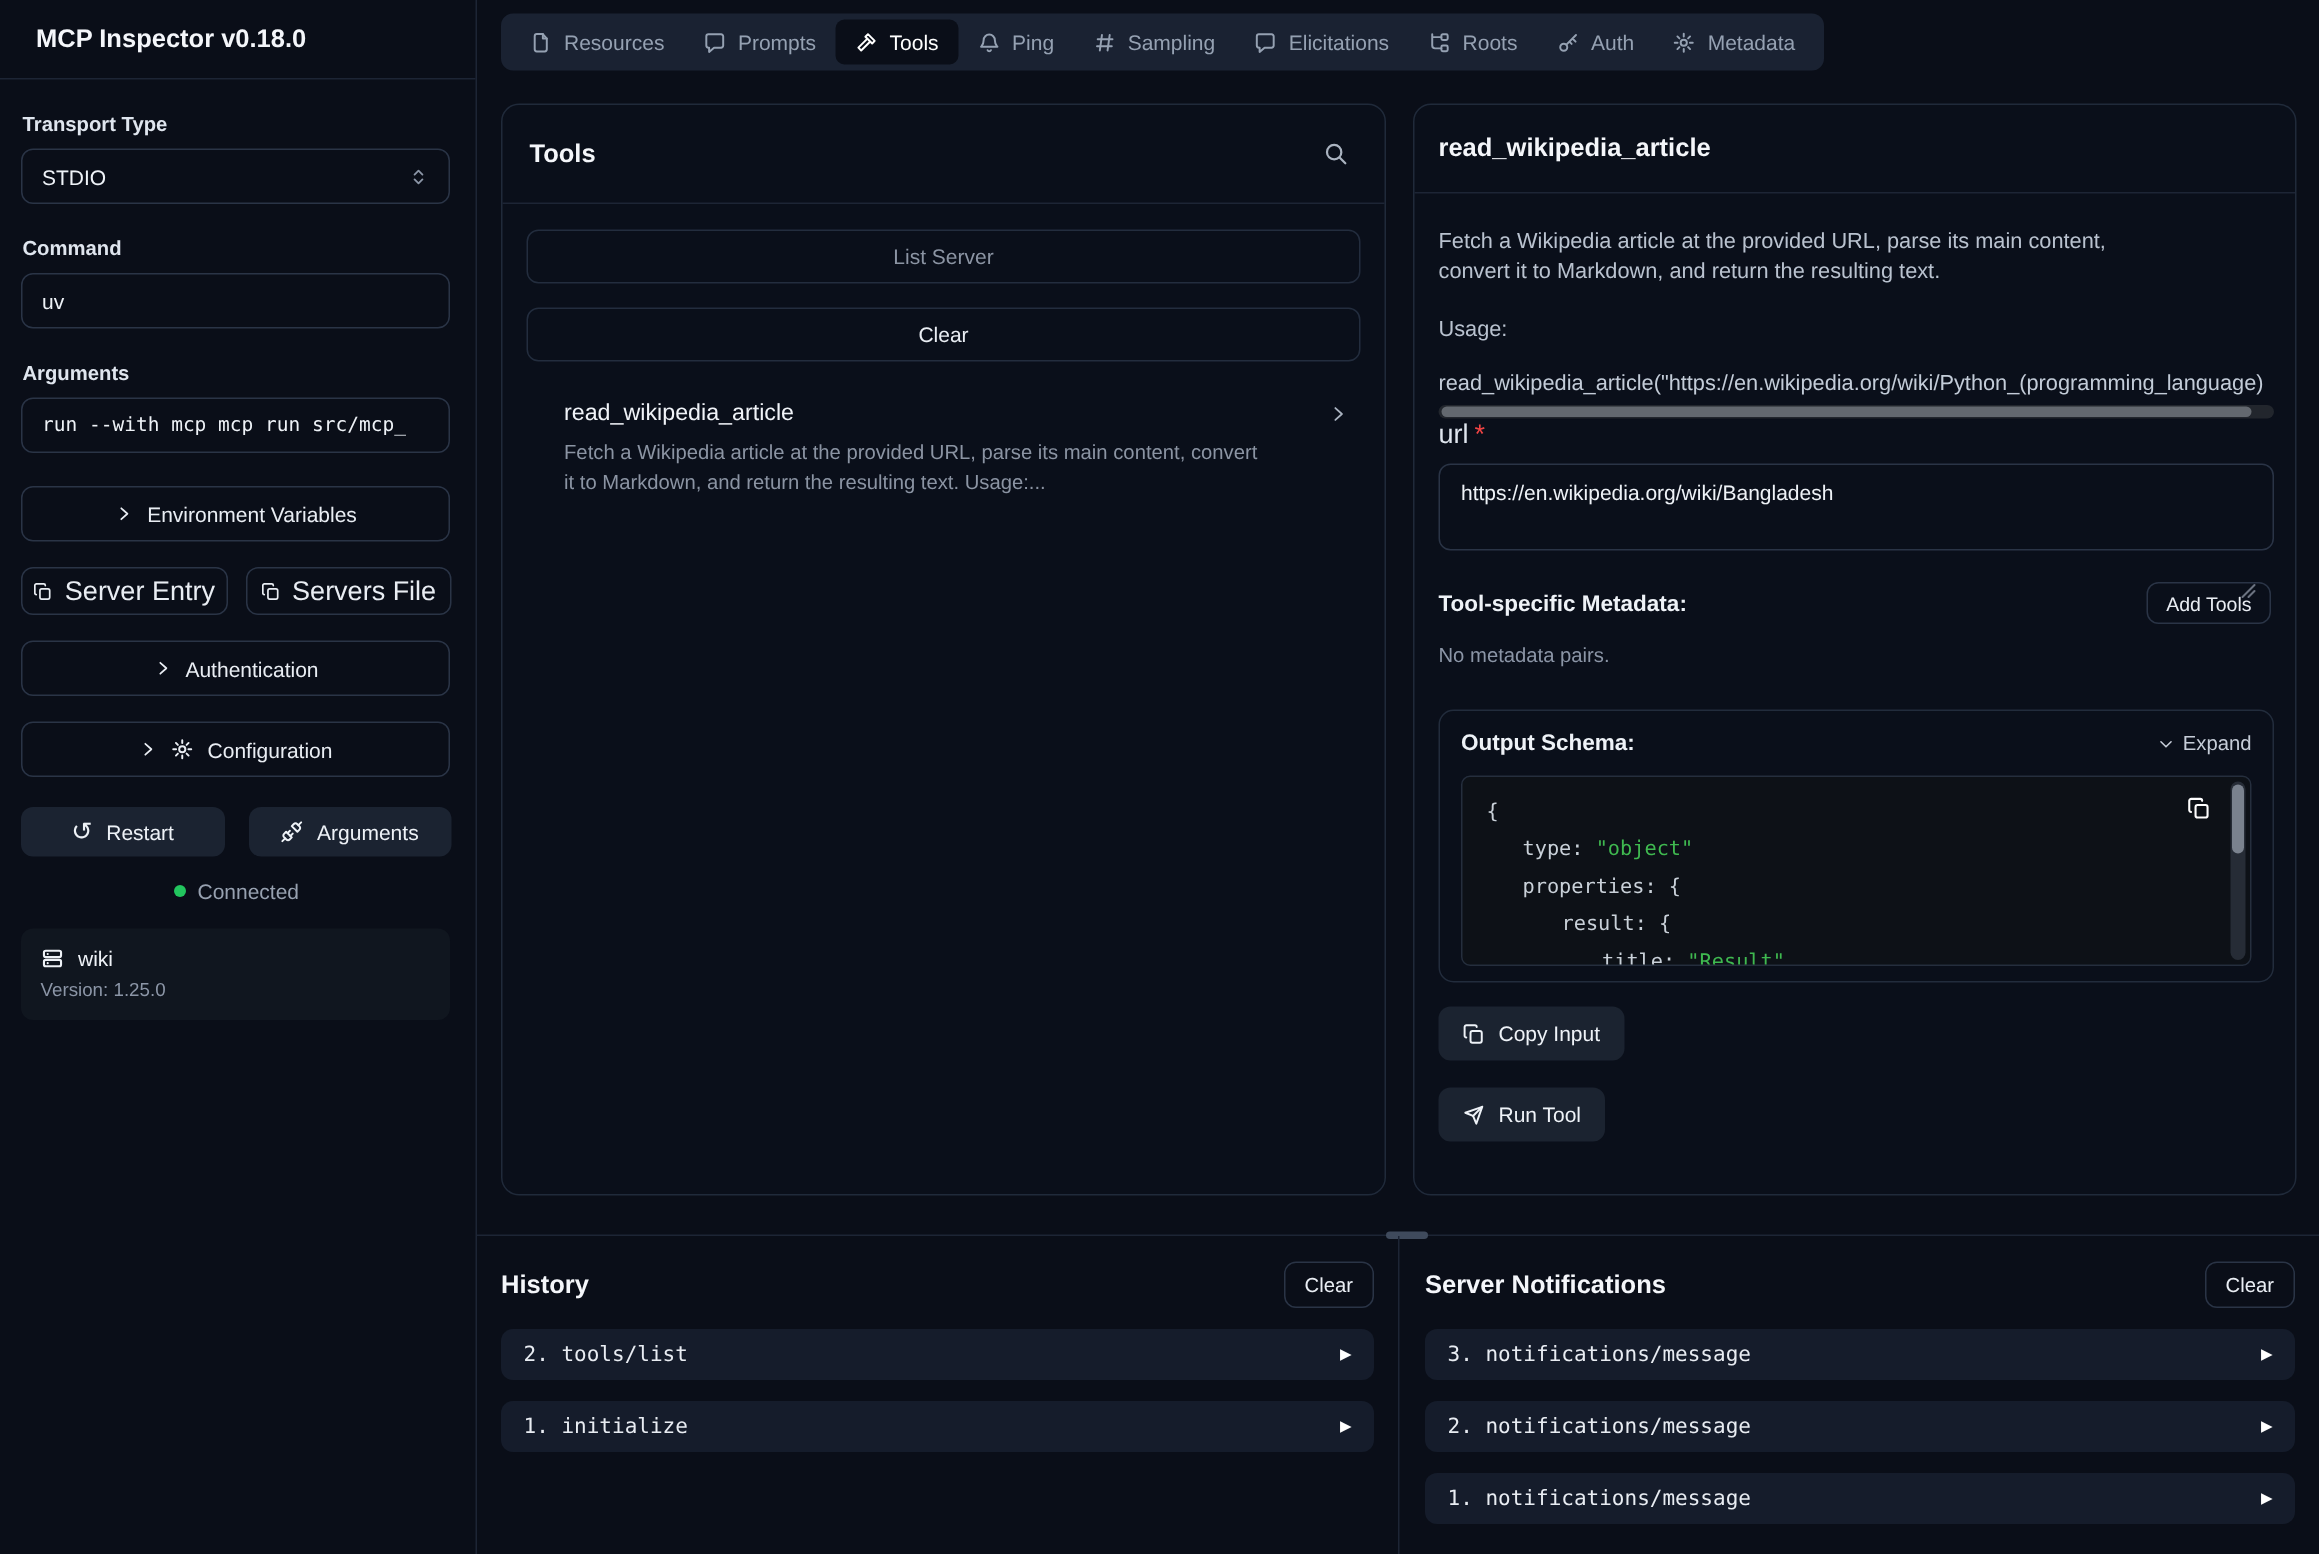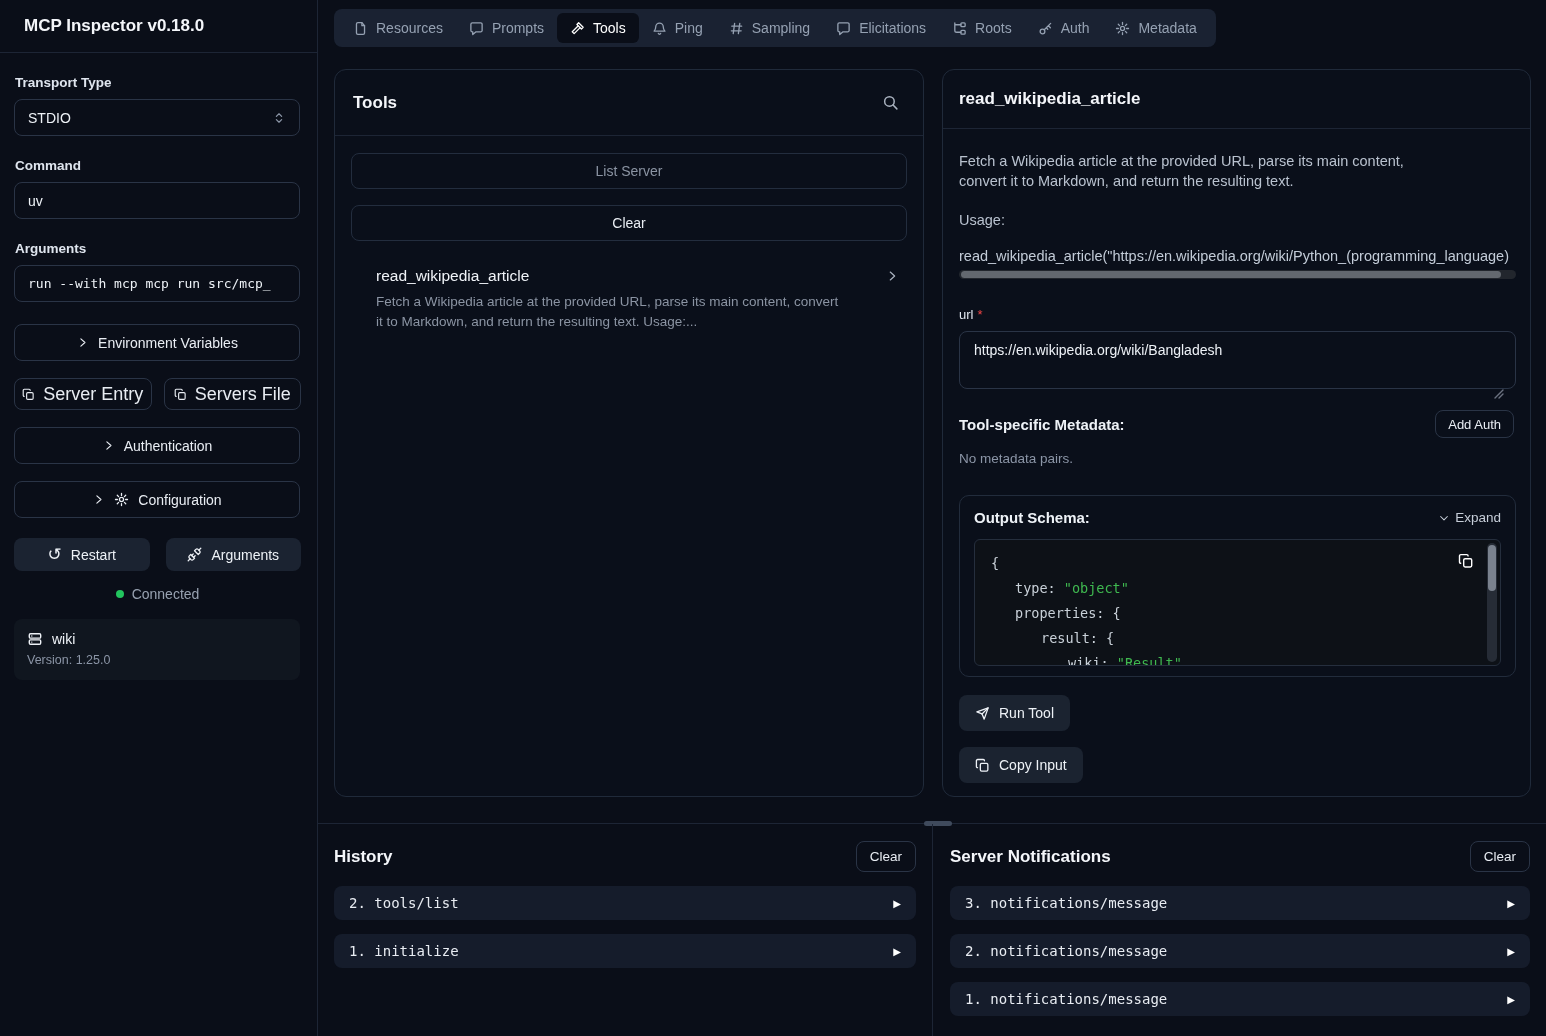--- a/index.html
+++ b/index.html
@@ -74,21 +74,21 @@
   .tool-item .ti-name { font-size:15.5px; color:#f0f3f8; }
   .tool-item .ti-chev { color:#aab3c0; margin-right:2px; }
   .tool-item .ti-desc { margin-top:7px; font-size:13.5px; line-height:20px; color:#8b94a3; max-width:468px; }
 
   #detail-card .card-body { padding:22px 16px 0; }
   .d-desc { color:#b9c2cf; font-size:14.5px; line-height:20px; max-width:458px; }
   .d-usage { color:#b9c2cf; font-size:14.5px; margin-top:21px; }
   .d-code { color:#c3ccd8; font-size:14.5px; margin-top:20px; white-space:nowrap; overflow:hidden; width:557px; }
   .hscroll { width:557px; height:9px; background:#22262d; border-radius:5px; margin-top:6px; position:relative; }
   .hscroll .thumb { position:absolute; left:2px; top:1px; height:7px; width:540px; background:#63686f; border-radius:4px; }
-  .url-row { margin-top:28px; font-size:13px; color:#dfe5ee; }
+  .url-row { margin-top:0; font-size:18px; color:#dfe5ee; }
   .req { color:#ef4444; margin-left:4px; }
   .url-area { margin-top:9px; width:557px; height:58px; background:transparent;
     border:1px solid #2a3446; border-radius:8px; color:#eef2f7; font-size:14px;
     padding:10px 14px; resize:none; outline:none; font-family:"Liberation Sans", sans-serif; position:relative; }
   .resize-grip { position:absolute; left:1494px; top:389px; width:10px; height:10px; pointer-events:none; }
   .meta-row { margin-top:18px; display:flex; align-items:center; justify-content:space-between; }
   .meta-label { font-size:15px; font-weight:bold; color:#eef2f7; }
   .addpair-btn { height:28px; padding:0 12px; border:1px solid #2a3446; border-radius:8px;
     background:transparent; color:#e9edf3; font-size:13px; cursor:pointer; }
   .no-meta { margin-top:13px; color:#8b95a6; font-size:13.5px; }
@@ -369,74 +369,74 @@
         <div class="thumb"></div>
       </div>
 
     <div class="url-row">
       <span>url</span><span class="req">*</span>
     </div>
     <textarea class="url-area" style="">https://en.wikipedia.org/wiki/Bangladesh</textarea>
 
     <div class="meta-row">
       <span class="meta-label">Tool-specific Metadata:</span>
-      <button class="addpair-btn">Add Auth</button>
+      <button class="addpair-btn">Add Tools</button>
     </div>
     <div class="no-meta">No metadata pairs.</div>
 
     <div class="schema-box">
       <div class="schema-head">
         <span class="schema-title">Output Schema:</span>
         <span class="expand-toggle">
           <span>
               <svg class="ic" width="12" height="12" viewBox="0 0 16 16">
                 <path d="M3.5 6 8 10.5 12.5 6"></path>
               </svg>
             </span>
           <span>Expand</span>
         </span>
       </div>
       <div class="code-block">
         <div class="code-line"><span>{</span><span class="str"></span></div>
         <div class="code-line ind1"><span>type: </span><span class="str">"object"</span></div>
         <div class="code-line ind1"><span>properties: {</span><span class="str"></span></div>
         <div class="code-line ind2"><span>result: {</span><span class="str"></span></div>
-        <div class="code-line ind3"><span>wiki: </span><span class="str">"Result"</span></div>
+        <div class="code-line ind3"><span>title: </span><span class="str">"Result"</span></div>
         <span class="code-copy">
             <svg class="ic" width="16" height="16" viewBox="0 0 16 16">
               <rect x="5.7" y="5.7" width="8" height="8.3" rx="1.4"></rect>
               <path d="M2.7 10.3c-.7 0-1.2-.6-1.2-1.3V2.9c0-.7.6-1.3 1.3-1.3h6c.7 0 1.3.6 1.3 1.3"></path>
             </svg>
           </span>
         <div class="vscroll">
             <div class="vthumb"></div>
           </div>
       </div>
     </div>
 
     <div>
+      <button class="run-btn copy-input-btn">
+        <span>
+            <svg class="ic" width="15" height="15" viewBox="0 0 16 16">
+              <rect x="5.7" y="5.7" width="8" height="8.3" rx="1.4"></rect>
+              <path d="M2.7 10.3c-.7 0-1.2-.6-1.2-1.3V2.9c0-.7.6-1.3 1.3-1.3h6c.7 0 1.3.6 1.3 1.3"></path>
+            </svg>
+          </span>
+        <span>Copy Input</span>
+      </button>
+    </div>
+    <div>
       <button class="run-btn">
         <span>
             <svg class="ic" width="15" height="15" viewBox="0 0 16 16">
               <path d="M14 2 7.5 8.5"></path>
               <path d="M14 2 9.8 14 7.5 8.5 2 6.2Z"></path>
             </svg>
           </span>
         <span>Run Tool</span>
-      </button>
-    </div>
-    <div>
-      <button class="run-btn copy-input-btn">
-        <span>
-            <svg class="ic" width="15" height="15" viewBox="0 0 16 16">
-              <rect x="5.7" y="5.7" width="8" height="8.3" rx="1.4"></rect>
-              <path d="M2.7 10.3c-.7 0-1.2-.6-1.2-1.3V2.9c0-.7.6-1.3 1.3-1.3h6c.7 0 1.3.6 1.3 1.3"></path>
-            </svg>
-          </span>
-        <span>Copy Input</span>
       </button>
     </div>
   </div>
 </div>
 <svg class="resize-grip ic" viewBox="0 0 10 10" style="color:#6b7280;position:absolute;">
     <path d="M9 1 1 9M9 5 5 9"></path>
   </svg>
 
 <div id="bottom">
   <div id="split-handle"></div>

